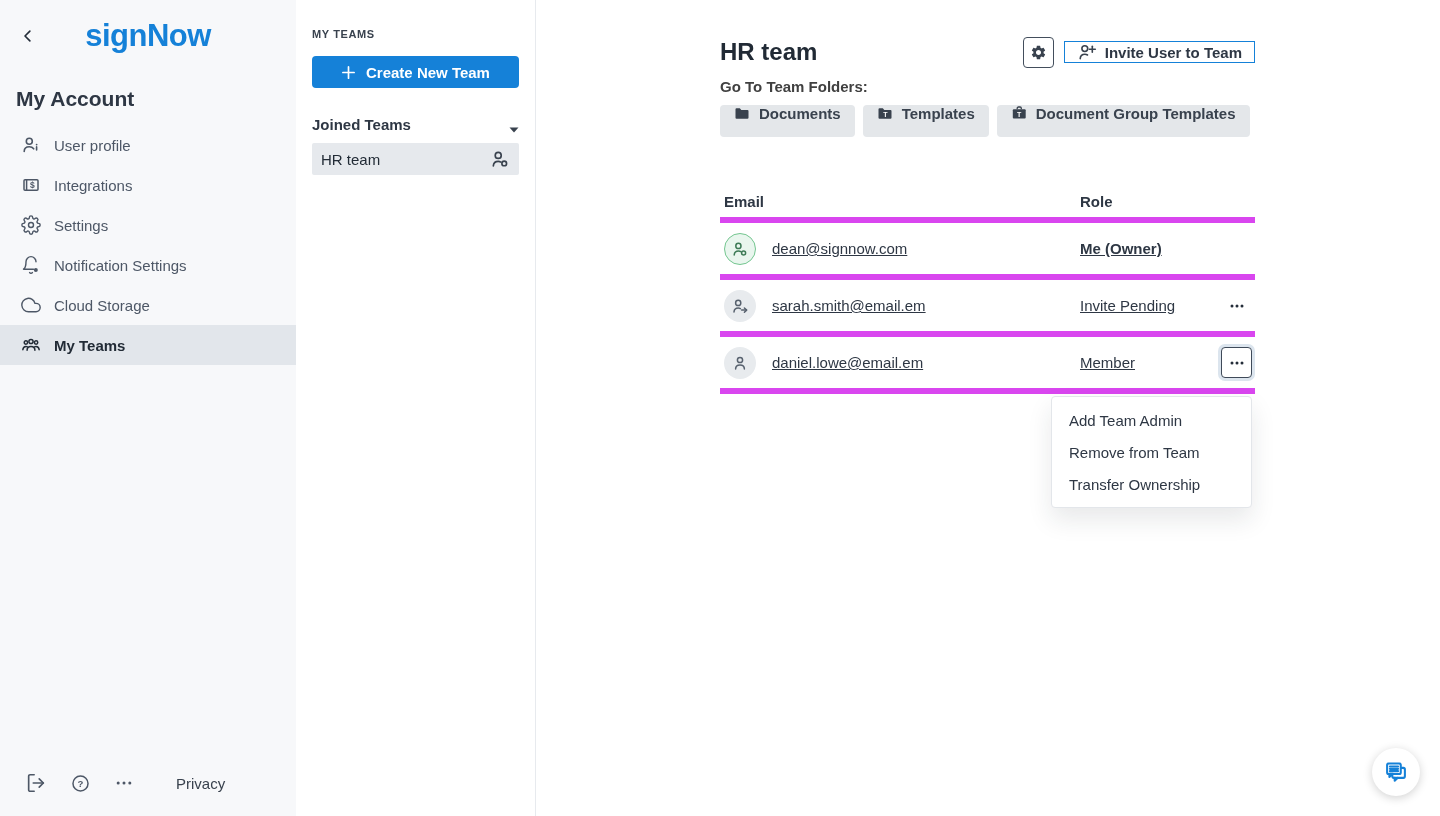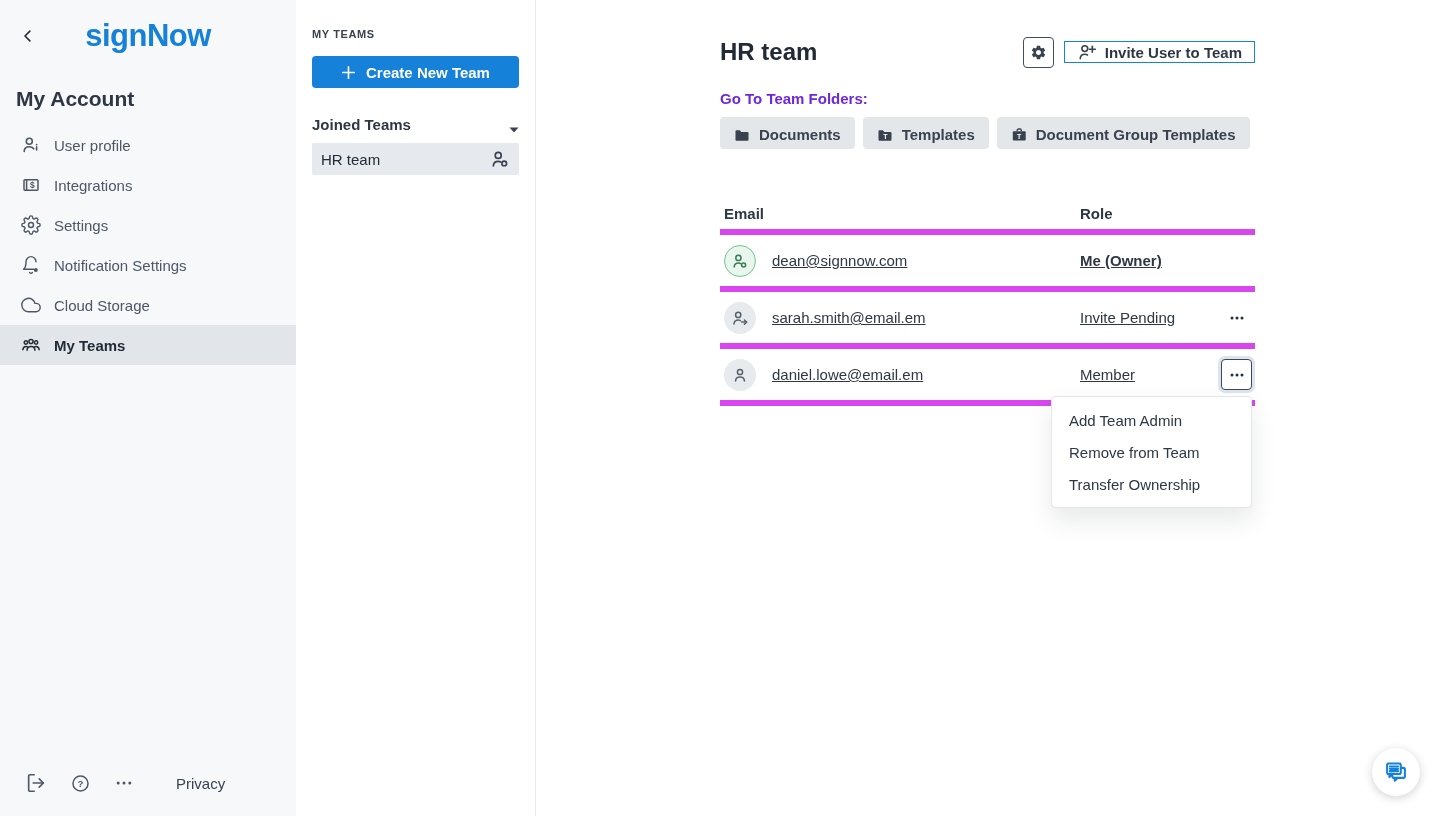--- a/index.html
+++ b/index.html
@@ -44,24 +44,24 @@
   .main { flex: 1; position: relative; padding: 34px 0 0 184px; }
   .content { width: 535px; }
   .header-row { display: flex; justify-content: space-between; align-items: center; height: 36px; }
   .page-title { margin: 0; font-size: 24px; font-weight: 700; color: #212a35; }
   .actions { display: flex; align-items: center; gap: 10px; }
   .gear-btn { width: 31px; height: 31px; border: 1px solid #434e5c; border-radius: 4px; background: #fff;
     display: flex; align-items: center; justify-content: center; cursor: pointer; padding: 0; }
   .invite-btn { height: 22px; border: 1.5px solid #1581d8; border-radius: 0; background: #fff;
     display: flex; align-items: center; gap: 8px; padding: 0 12px; font-size: 15px; font-weight: 600;
     color: #2e3744; cursor: pointer; font-family: inherit; }
-  .folders-label { margin-top: 20px; font-size: 15px; font-weight: 700; color: #6d28d9; }
+  .folders-label { margin-top: 8px; font-size: 15px; font-weight: 700; color: #404040; }
   .folder-row { margin-top: 10px; display: flex; gap: 8px; }
   .folder-btn { height: 32px; background: #e4e7ea; border: none; border-radius: 4px; display: flex;
-    align-items: flex-end; gap: 9px; padding: 6px 14px; font-size: 15px; font-weight: 600; color: #39424e;
+    align-items: flex-start; gap: 9px; padding: 0 14px; font-size: 15px; font-weight: 600; color: #39424e;
     cursor: pointer; font-family: inherit; white-space: nowrap; }
 
   .member-table { margin-top: 48px; }
   .t-row { display: grid; grid-template-columns: 356px 145px 34px; align-items: center;
     border-bottom: 6px solid #d946ef; }
   .t-head { height: 38px; font-weight: 700; font-size: 15px; color: #2e3744; }
   .t-head > div { padding-left: 4px; }
   .t-body-row { height: 57px; text-decoration: underline; }
   .email-cell { display: flex; align-items: center; gap: 16px; padding-left: 4px; }
   .avatar { width: 32px; height: 32px; border-radius: 50%; background: #e8ebee;

